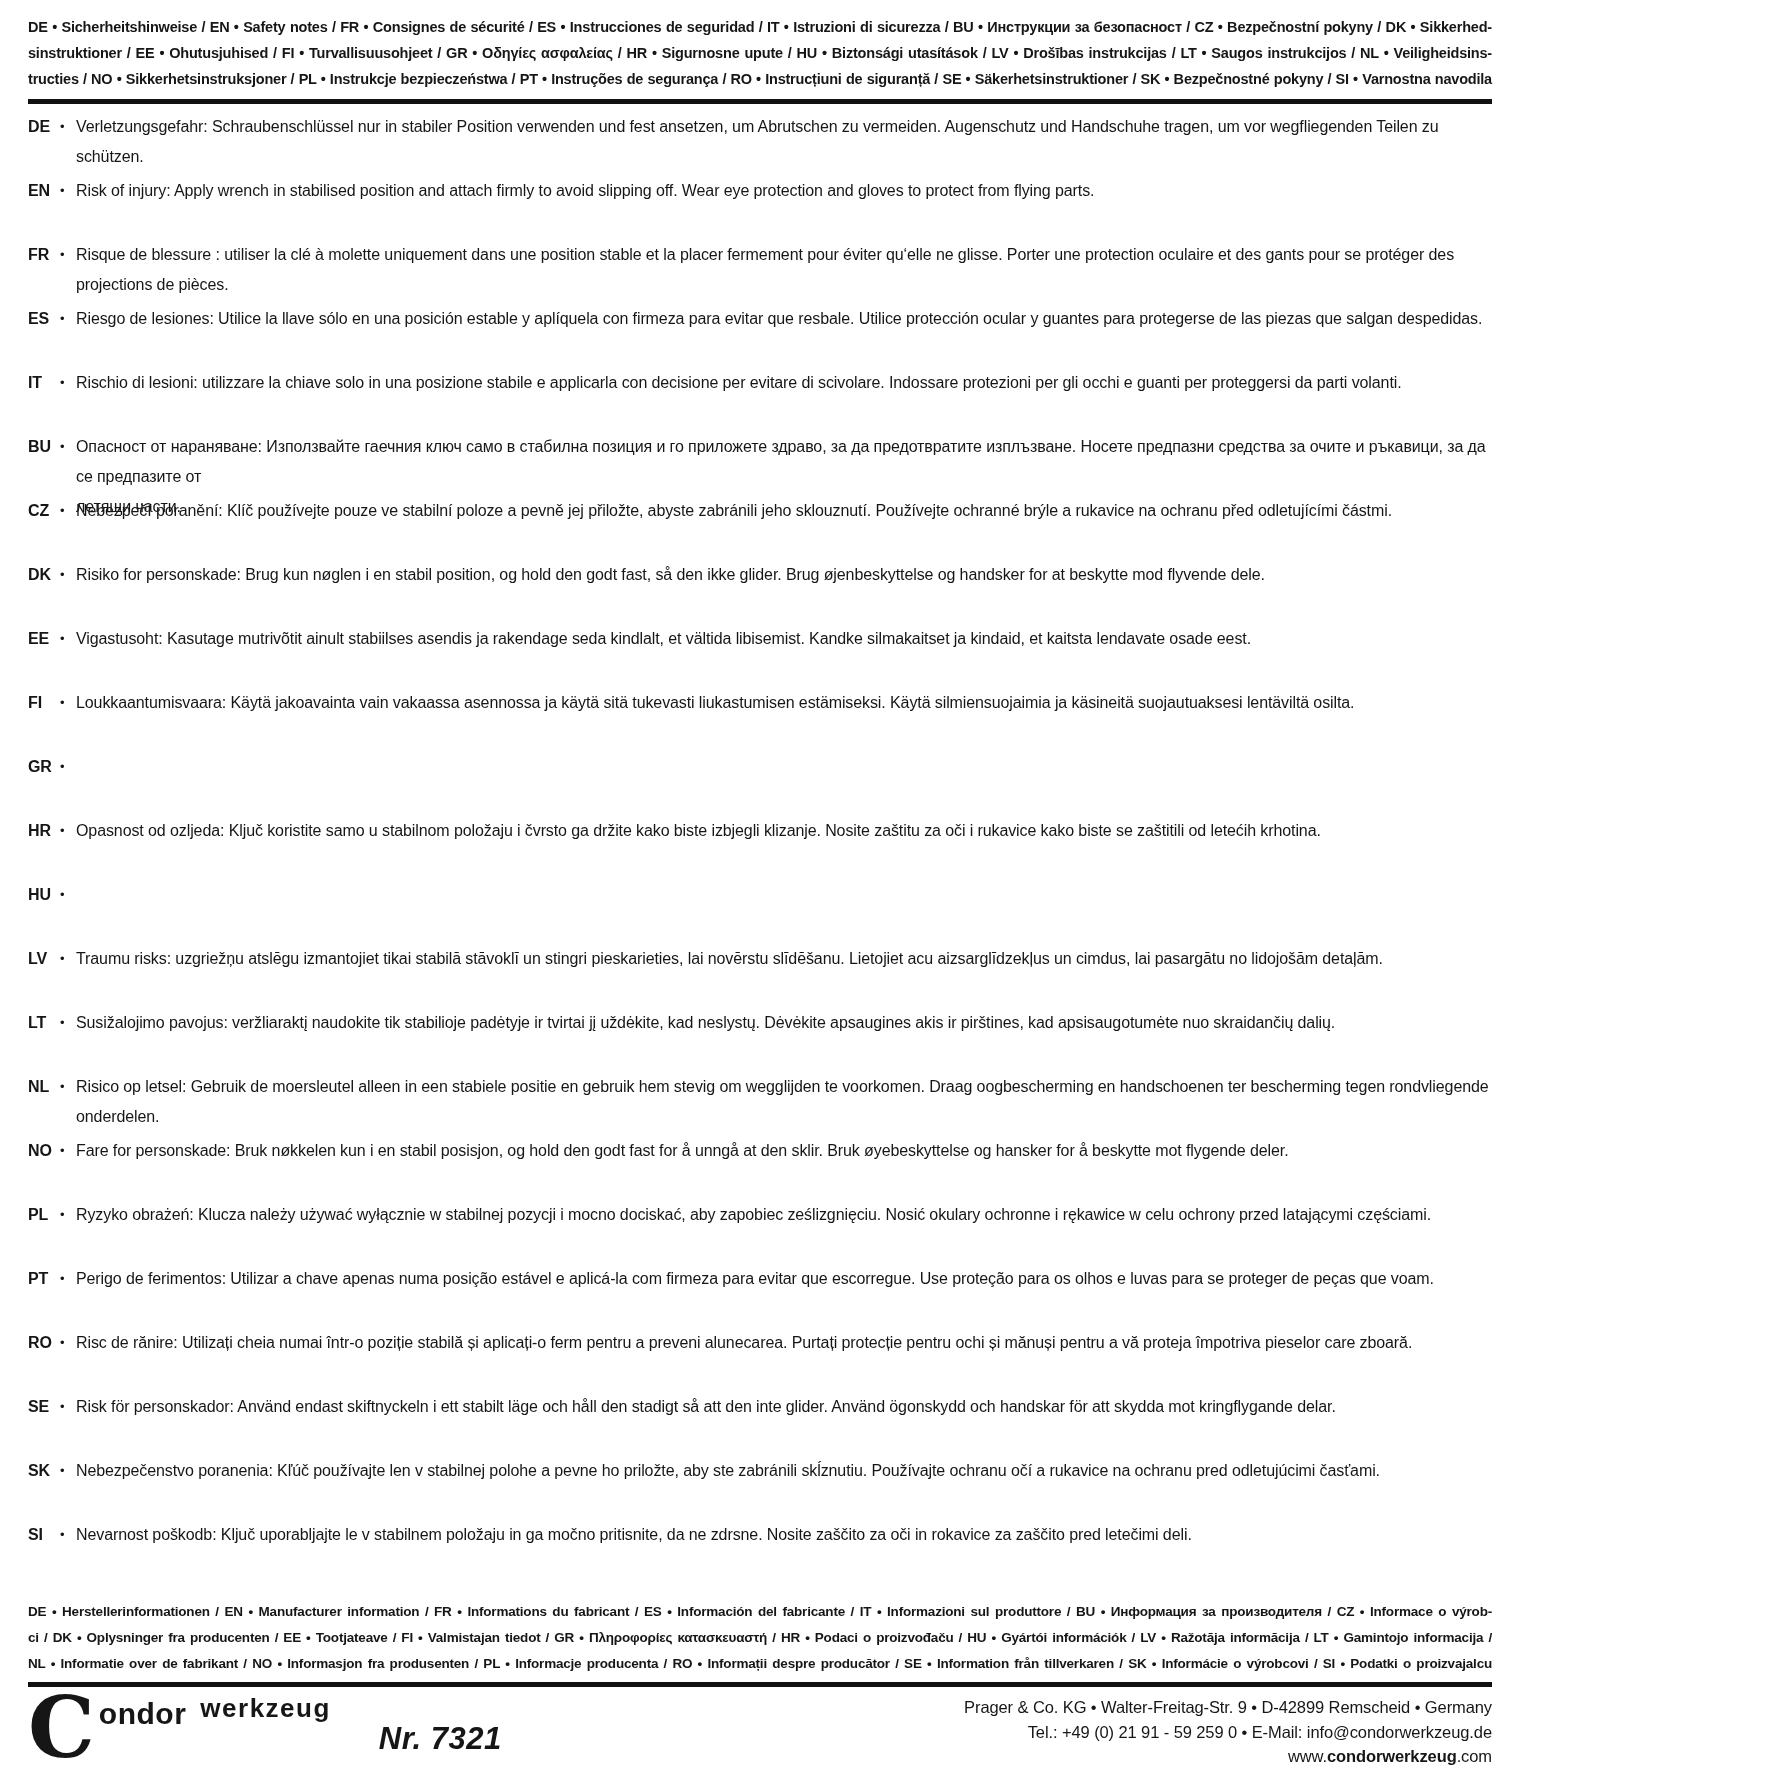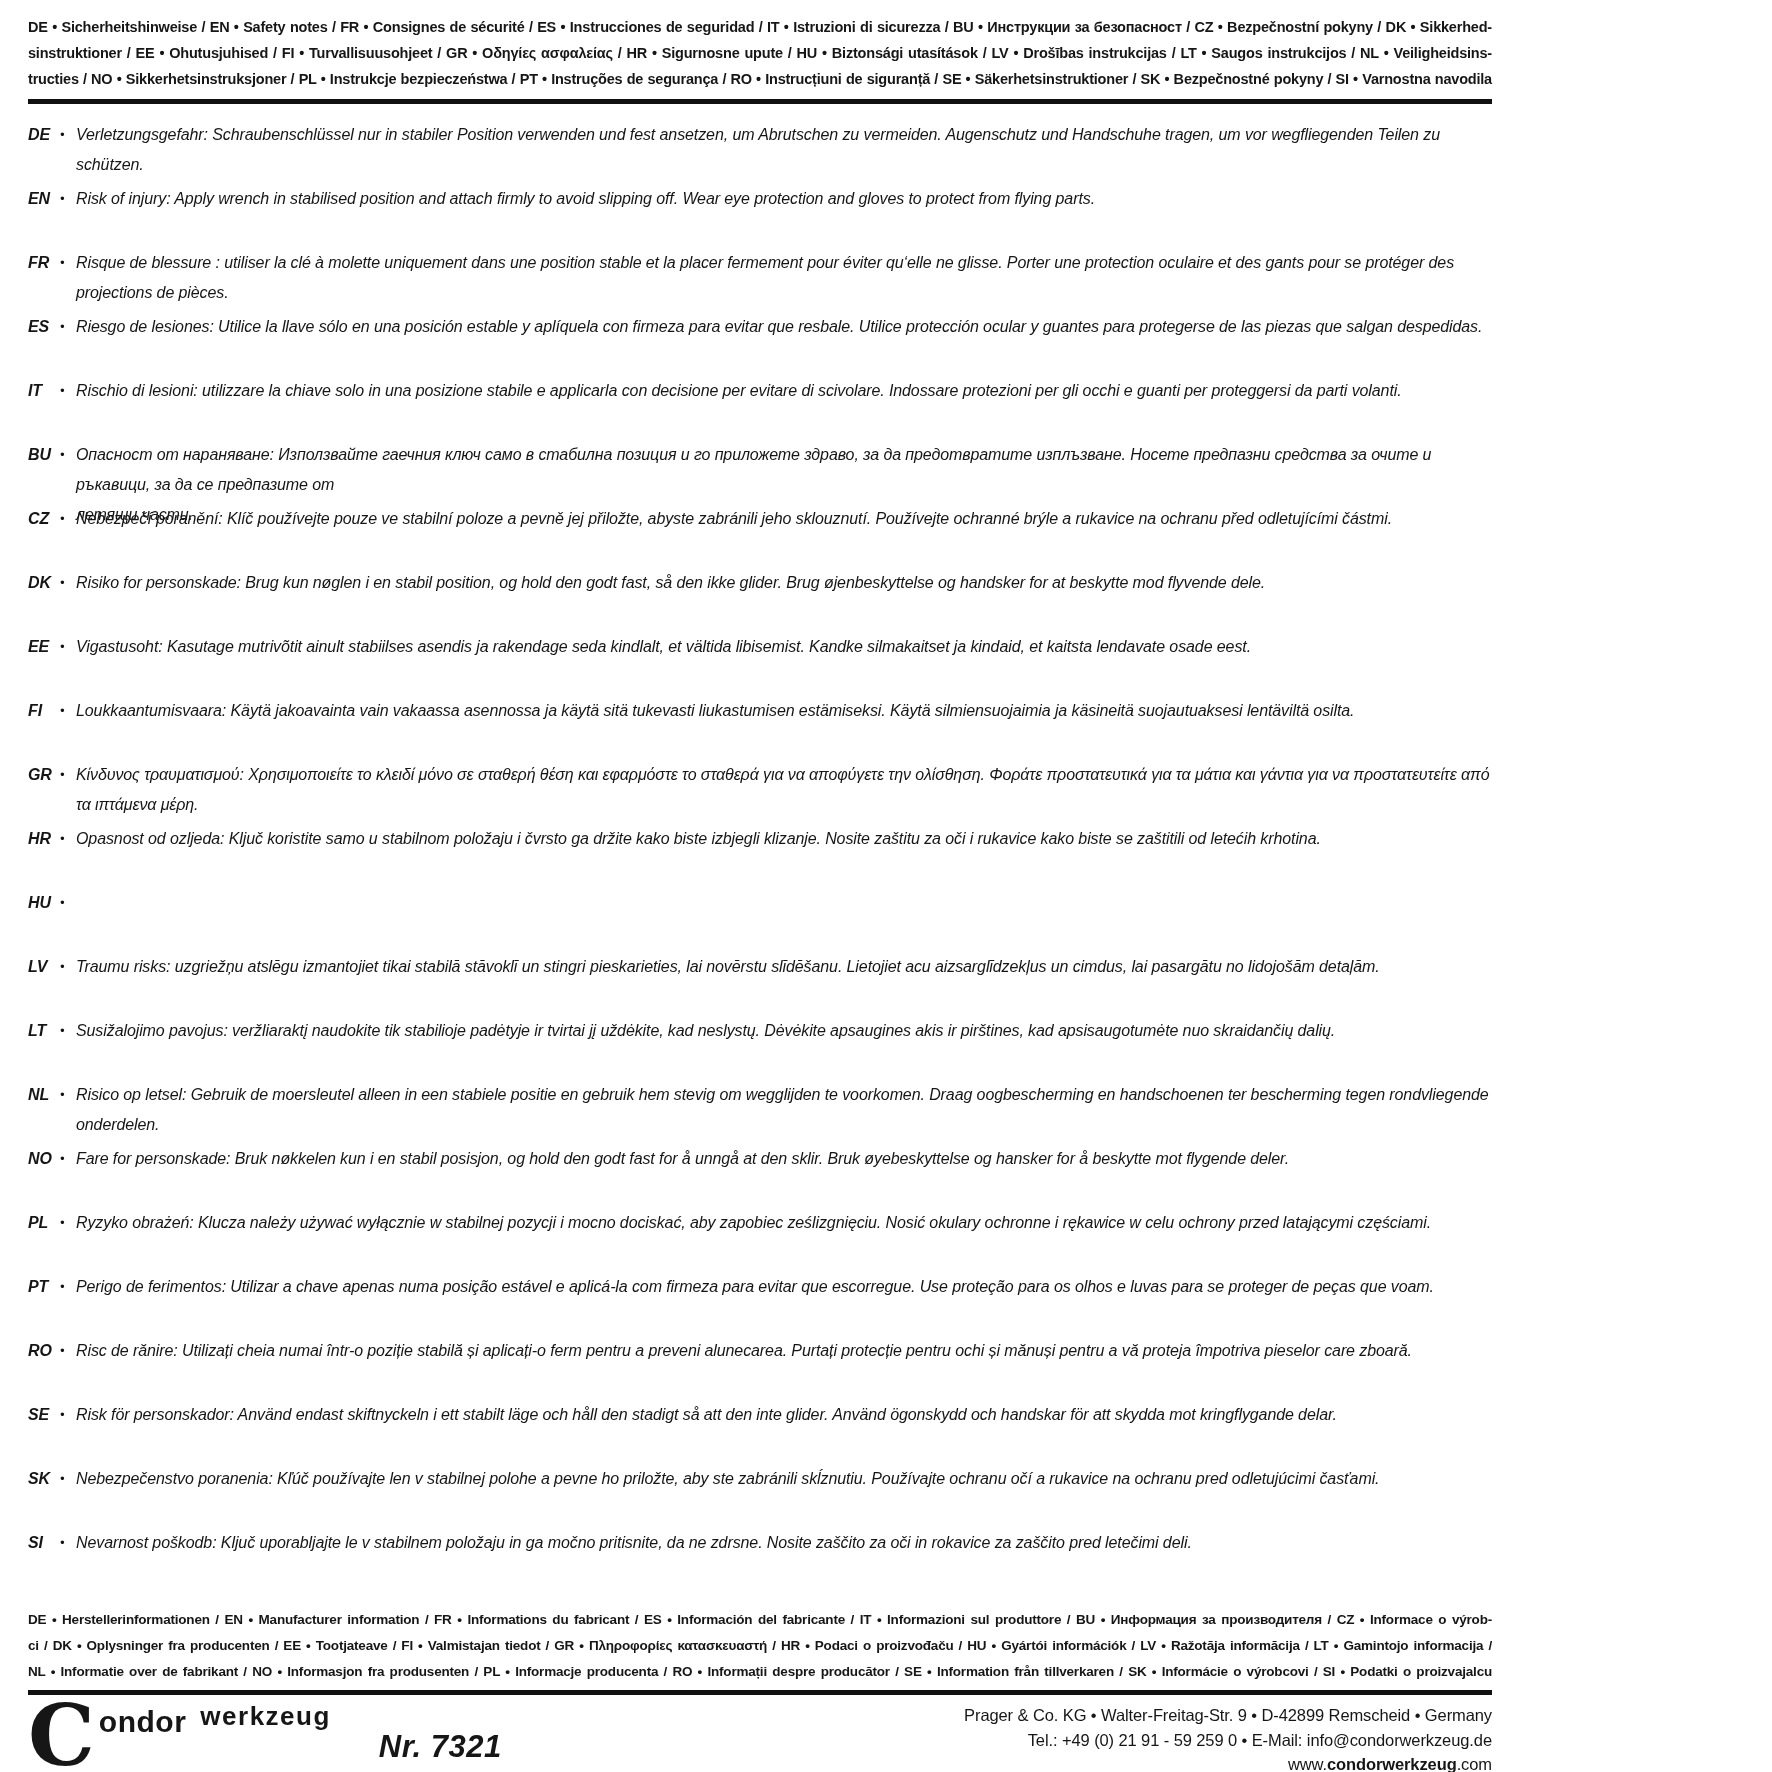--- a/index.html
+++ b/index.html
@@ -9,21 +9,21 @@
     -webkit-font-smoothing:antialiased;
   }
   .sheet{box-sizing:border-box;width:1520px;height:1772px;padding:14px 28px 0 28px;}
 
   
   .title-block{font-weight:bold;font-size:14.5px;line-height:26px;letter-spacing:-0.2px;}
   .title-line{text-align:justify;text-align-last:justify;white-space:normal;}
   .rule{height:5px;background:#111;margin-top:7px;}
 
   
-  .notes{margin-top:16px;font-style:italic;}
+  .notes{margin-top:8px;}
   .note-row{
     display:grid;grid-template-columns:32px 16px 1fr;
     height:64px;align-items:start;font-size:16px;line-height:30px;letter-spacing:-0.1px;
   }
   .note-code{font-weight:bold;}
   .note-bullet{font-size:13px;line-height:30px;}
   .note-text{white-space:pre-line;padding-right:2px;}
 
   
   .mfr-block{font-weight:bold;font-size:13.5px;line-height:26px;letter-spacing:-0.2px;word-spacing:-1px;margin-top:15px;}
@@ -113,21 +113,20 @@
 
       <div class="note-row">
         <span class="note-code">FI</span>
         <span class="note-bullet">•</span>
         <span class="note-text">Loukkaantumisvaara: Käytä jakoavainta vain vakaassa asennossa ja käytä sitä tukevasti liukastumisen estämiseksi. Käytä silmiensuojaimia ja käsineitä suojautuaksesi lentäviltä osilta.</span>
       </div>
 
       <div class="note-row">
         <span class="note-code">GR</span>
         <span class="note-bullet">•</span>
-        <span class="note-text">Κίνδυνος τραυματισμού: Χρησιμοποιείτε το κλειδί μόνο σε σταθερή θέση και εφαρμόστε το σταθερά για να αποφύγετε την ολίσθηση. Φοράτε προστατευτικά για τα μάτια και γάντια για να προστατευτείτε από τα ιπτάμενα μέρη.</span>
       </div>
 
       <div class="note-row">
         <span class="note-code">HR</span>
         <span class="note-bullet">•</span>
         <span class="note-text">Opasnost od ozljeda: Ključ koristite samo u stabilnom položaju i čvrsto ga držite kako biste izbjegli klizanje. Nosite zaštitu za oči i rukavice kako biste se zaštitili od letećih krhotina.</span>
       </div>
 
       <div class="note-row">
         <span class="note-code">HU</span>

